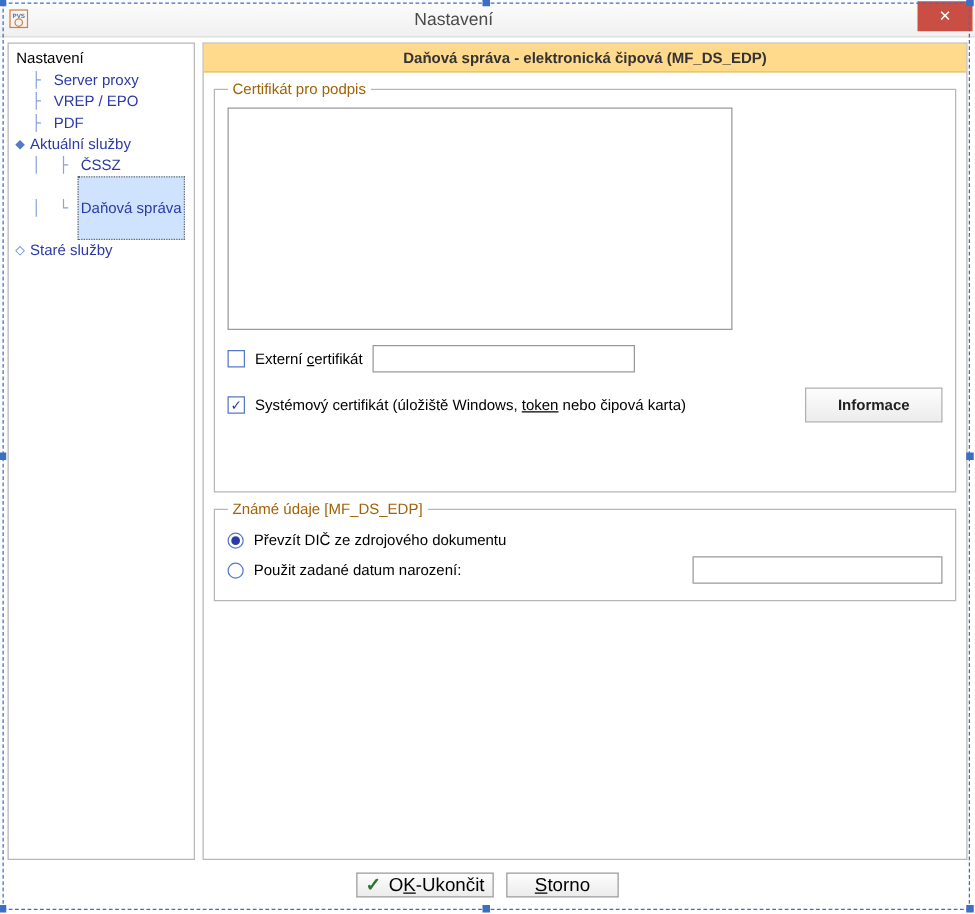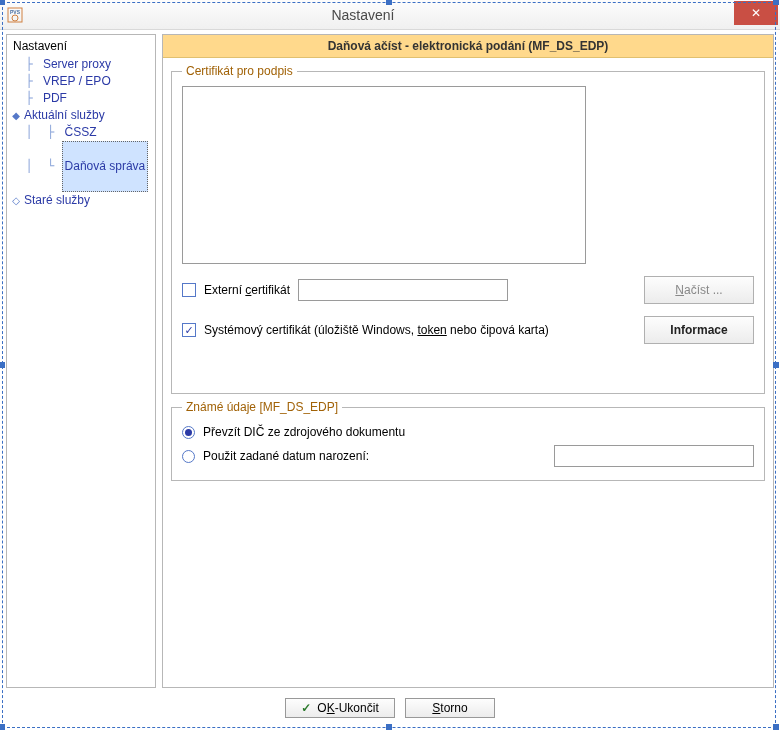--- a/index.html
+++ b/index.html
@@ -231,21 +231,21 @@
     justify-content: center;
     gap: 10px;
     padding: 6px 0 8px 0;
   }
   button.main-btn {
     min-width: 110px;
     height: 20px;
     background: linear-gradient(#fdfdfd,#ececec);
     border: 1px solid #999;
     font-family: inherit;
-    font-size: 12px;
+    font-size: 15px;
     display: inline-flex;
     align-items: center;
     justify-content: center;
     gap: 6px;
     color: #000;
     cursor: pointer;
   }
   .check-icon::before {
     content: "✓";
     color: #2b7a2b;
@@ -310,39 +310,36 @@
       <span class="branch">  │  └ </span>
       <span class="lbl">Daňová správa</span>
     </div>
     <div class="tree-item">
       <span class="tree-toggle">◇</span>
       <span class="lbl">Staré služby</span>
     </div>
   </div>
 
   <div class="right-panel">
-    <div class="panel-header">Daňová ačíst - elektronická podání (MF_DS_EDP)</div>
+    <div class="panel-header">Daňová správa - elektronická čipová (MF_DS_EDP)</div>
 
     <div class="content-area">
 
       <fieldset class="groupbox" style="height:330px">
         <legend>Certifikát pro podpis</legend>
 
         <div class="cert-row">
           <div class="cert-list"></div>
         </div>
 
         <div class="row">
           <span class="chk"></span>
           <span>Externí <span class="underline">c</span>ertifikát</span>
           <div class="text-input" style="flex:0 0 210px"></div>
           <span class="spacer"></span>
-          <button class="winbtn" style="min-width:110px">
-            <span><span class="underline">N</span>ačíst ...</span>
-          </button>
         </div>
 
         <div class="row">
           <span class="chk">✓</span>
           <span>
             <span>Systémový certifikát (úložiště Windows, </span><span class="underline">token</span><span> nebo čipová karta)</span>
           </span>
           <span class="spacer"></span>
           <button class="winbtn enabled" style="min-width:110px; font-weight:bold">
             <span>Informace</span>

